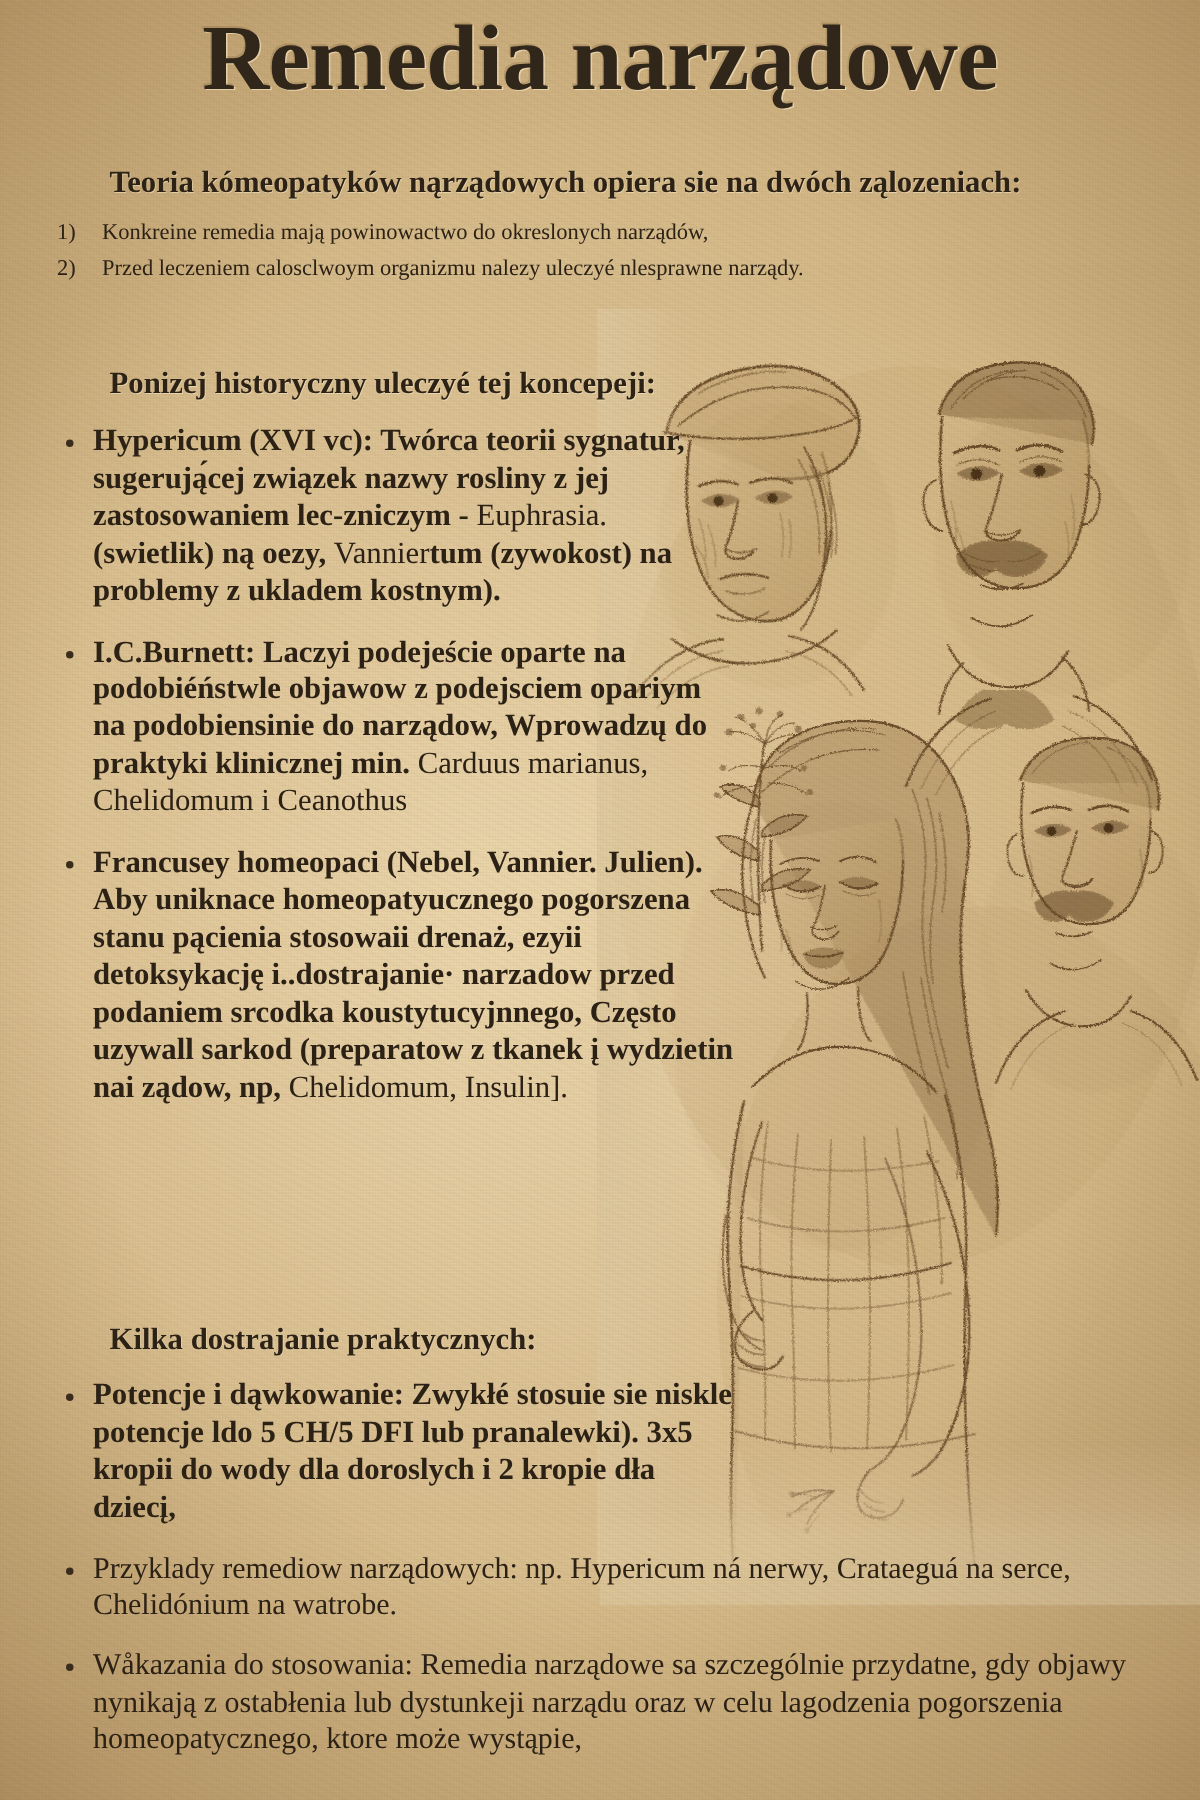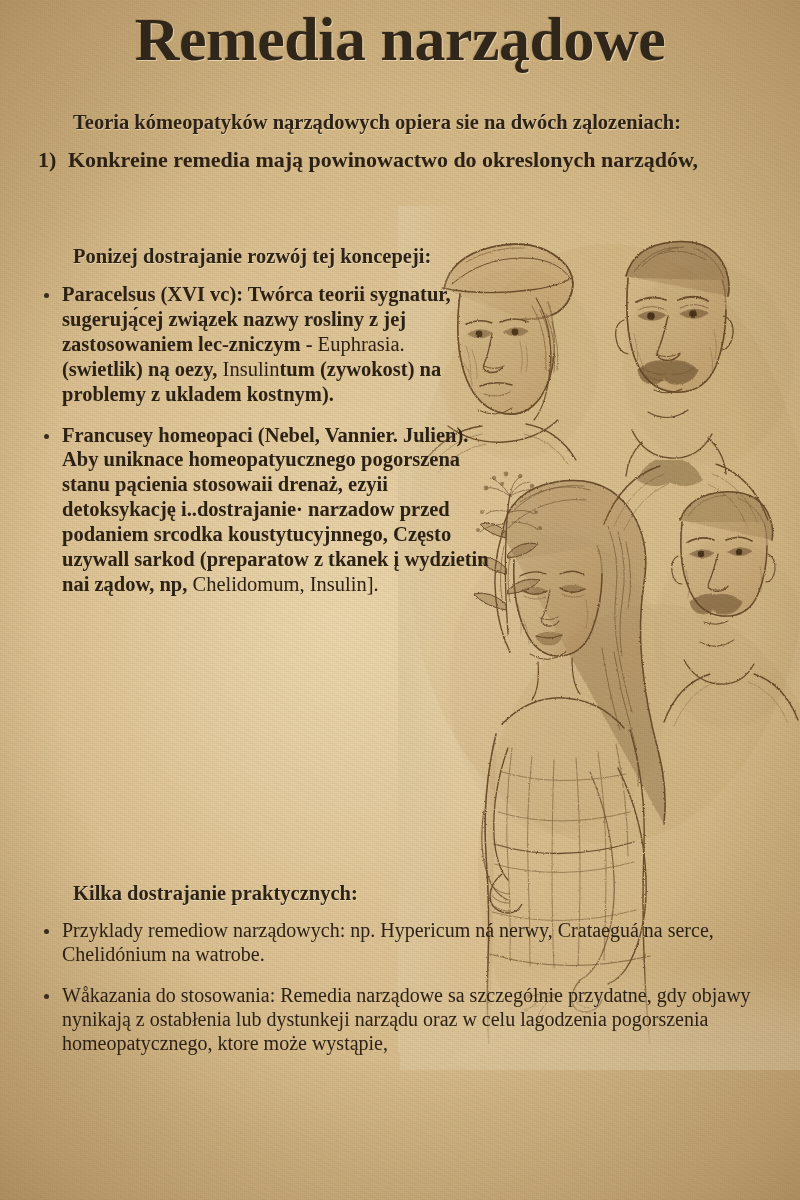--- a/index.html
+++ b/index.html
@@ -53,22 +53,22 @@
     text-shadow:.5px .5px 0 rgba(255,244,214,.45);
     margin-left:35px;
   }
   #lead1{left:38px;top:110px;width:750px;}
   #lead2{left:38px;top:244px;width:470px;}
   #lead3{left:38px;top:881px;width:470px;}
   ol#numlist{
     position:absolute;left:38px;top:146px;width:750px;margin:0;padding:0;list-style:none;
   }
   ol#numlist li{
-    font-size:22px;line-height:1.24;color:#2c2115;margin-bottom:5px;
-    padding-left:30px;text-indent:-30px;font-weight:bold;
+    font-size:15px;line-height:1.24;color:#2c2115;margin-bottom:5px;
+    padding-left:30px;text-indent:-30px;
   }
   ol#numlist li .num{display:inline-block;width:30px;text-indent:0;}
   .bullets{position:absolute;margin:0;padding:0;list-style:none;}
   .bullets li{
     position:relative;padding-left:22px;color:#2c2115;
     font-size:20.5px;line-height:1.215;margin-bottom:16px;
   }
   .bullets li:before{
     content:"";position:absolute;left:4px;top:.55em;width:5px;height:5px;
     border-radius:50%;background:#3a2c1b;
@@ -435,30 +435,33 @@
   <div id="grain"></div>
   <div id="vignette"></div>
 
   <div id="content">
     <h1 id="title">Remedia narządowe</h1>
 
     <div class="lead" id="lead1">Teoria kómeopatyków nąrządowych opiera sie na dwóch ząlozeniach:</div>
 
     <ol id="numlist">
         <li><span class="num">1)</span><span>Konkreine remedia mają powinowactwo do okreslonych narządów,</span></li>
+        <li><span class="num">2)</span><span>Przed leczeniem calosclwoym organizmu nalezy uleczyé nlesprawne narządy.</span></li>
       </ol>
 
-    <div class="lead" id="lead2">Ponizej dostrajanie rozwój tej koncepeji:</div>
+    <div class="lead" id="lead2">Ponizej historyczny uleczyé tej koncepeji:</div>
 
     <ul class="bullets" id="bullets-hist">
-        <li><span>Paracelsus (XVI vc): Twórca teorii sygnatur, sugerują́cej związek nazwy rosliny z jej zastosowaniem lec-</span><span>zniczym - </span><span class="it nb">Euphrasia.</span><span> (swietlik) ną oezy, </span><span class="it nb">Insulin</span><span>tum (zywokost) na problemy z ukladem kostnym).</span></li>
+        <li><span>Hypericum (XVI vc): Twórca teorii sygnatur, sugerują́cej związek nazwy rosliny z jej zastosowaniem lec-</span><span>zniczym - </span><span class="it nb">Euphrasia.</span><span> (swietlik) ną oezy, </span><span class="it nb">Vannier</span><span>tum (zywokost) na problemy z ukladem kostnym).</span></li>
+        <li><span>I.C.Burnett: Laczyi podejeście oparte na podobiéństwle objawow z podejsciem opariym na podobiensinie do narządow, Wprowadzų do praktyki klinicznej min. </span><span class="it nb">Carduus marianus, Chelidomum i Ceanothus</span></li>
         <li><span>Francusey homeopaci (Nebel, Vannier. Julien). Aby uniknace homeopatyucznego pogorszena stanu pącienia stosowaii drenaż, ezyii detoksykację i..dostrajanie· narzadow przed podaniem srcodka koustytucyjnnego, Często uzywall sarkod (preparatow z tkanek į wydzietin nai ządow, np, </span><span class="it nb">Chelidomum, Insulin].</span></li>
       </ul>
 
     <div class="lead" id="lead3">Kilka dostrajanie praktycznych:</div>
 
     <ul class="bullets" id="bullets-prac">
+        <li class="narrow">Potencje i dąwkowanie: Zwykłé stosuie sie niskle potencje ldo 5 CH/5 DFI lub pranalewki). 3x5 kropii do wody dla doroslych i 2 kropie dła dziecį,</li>
         <li class="wide">Przyklady remediow narządowych: np. Hypericum ná nerwy, Crataeguá na serce, Chelidónium na watrobe.</li>
         <li class="wide">Wåkazania do stosowania: Remedia narządowe sa szczególnie przydatne, gdy objawy nynikają z ostabłenia lub dystunkeji narządu oraz w celu lagodzenia pogorszenia homeopatycznego, ktore może wystąpie,</li>
       </ul>
   </div>
 
 </div>
 
 </body></html>

